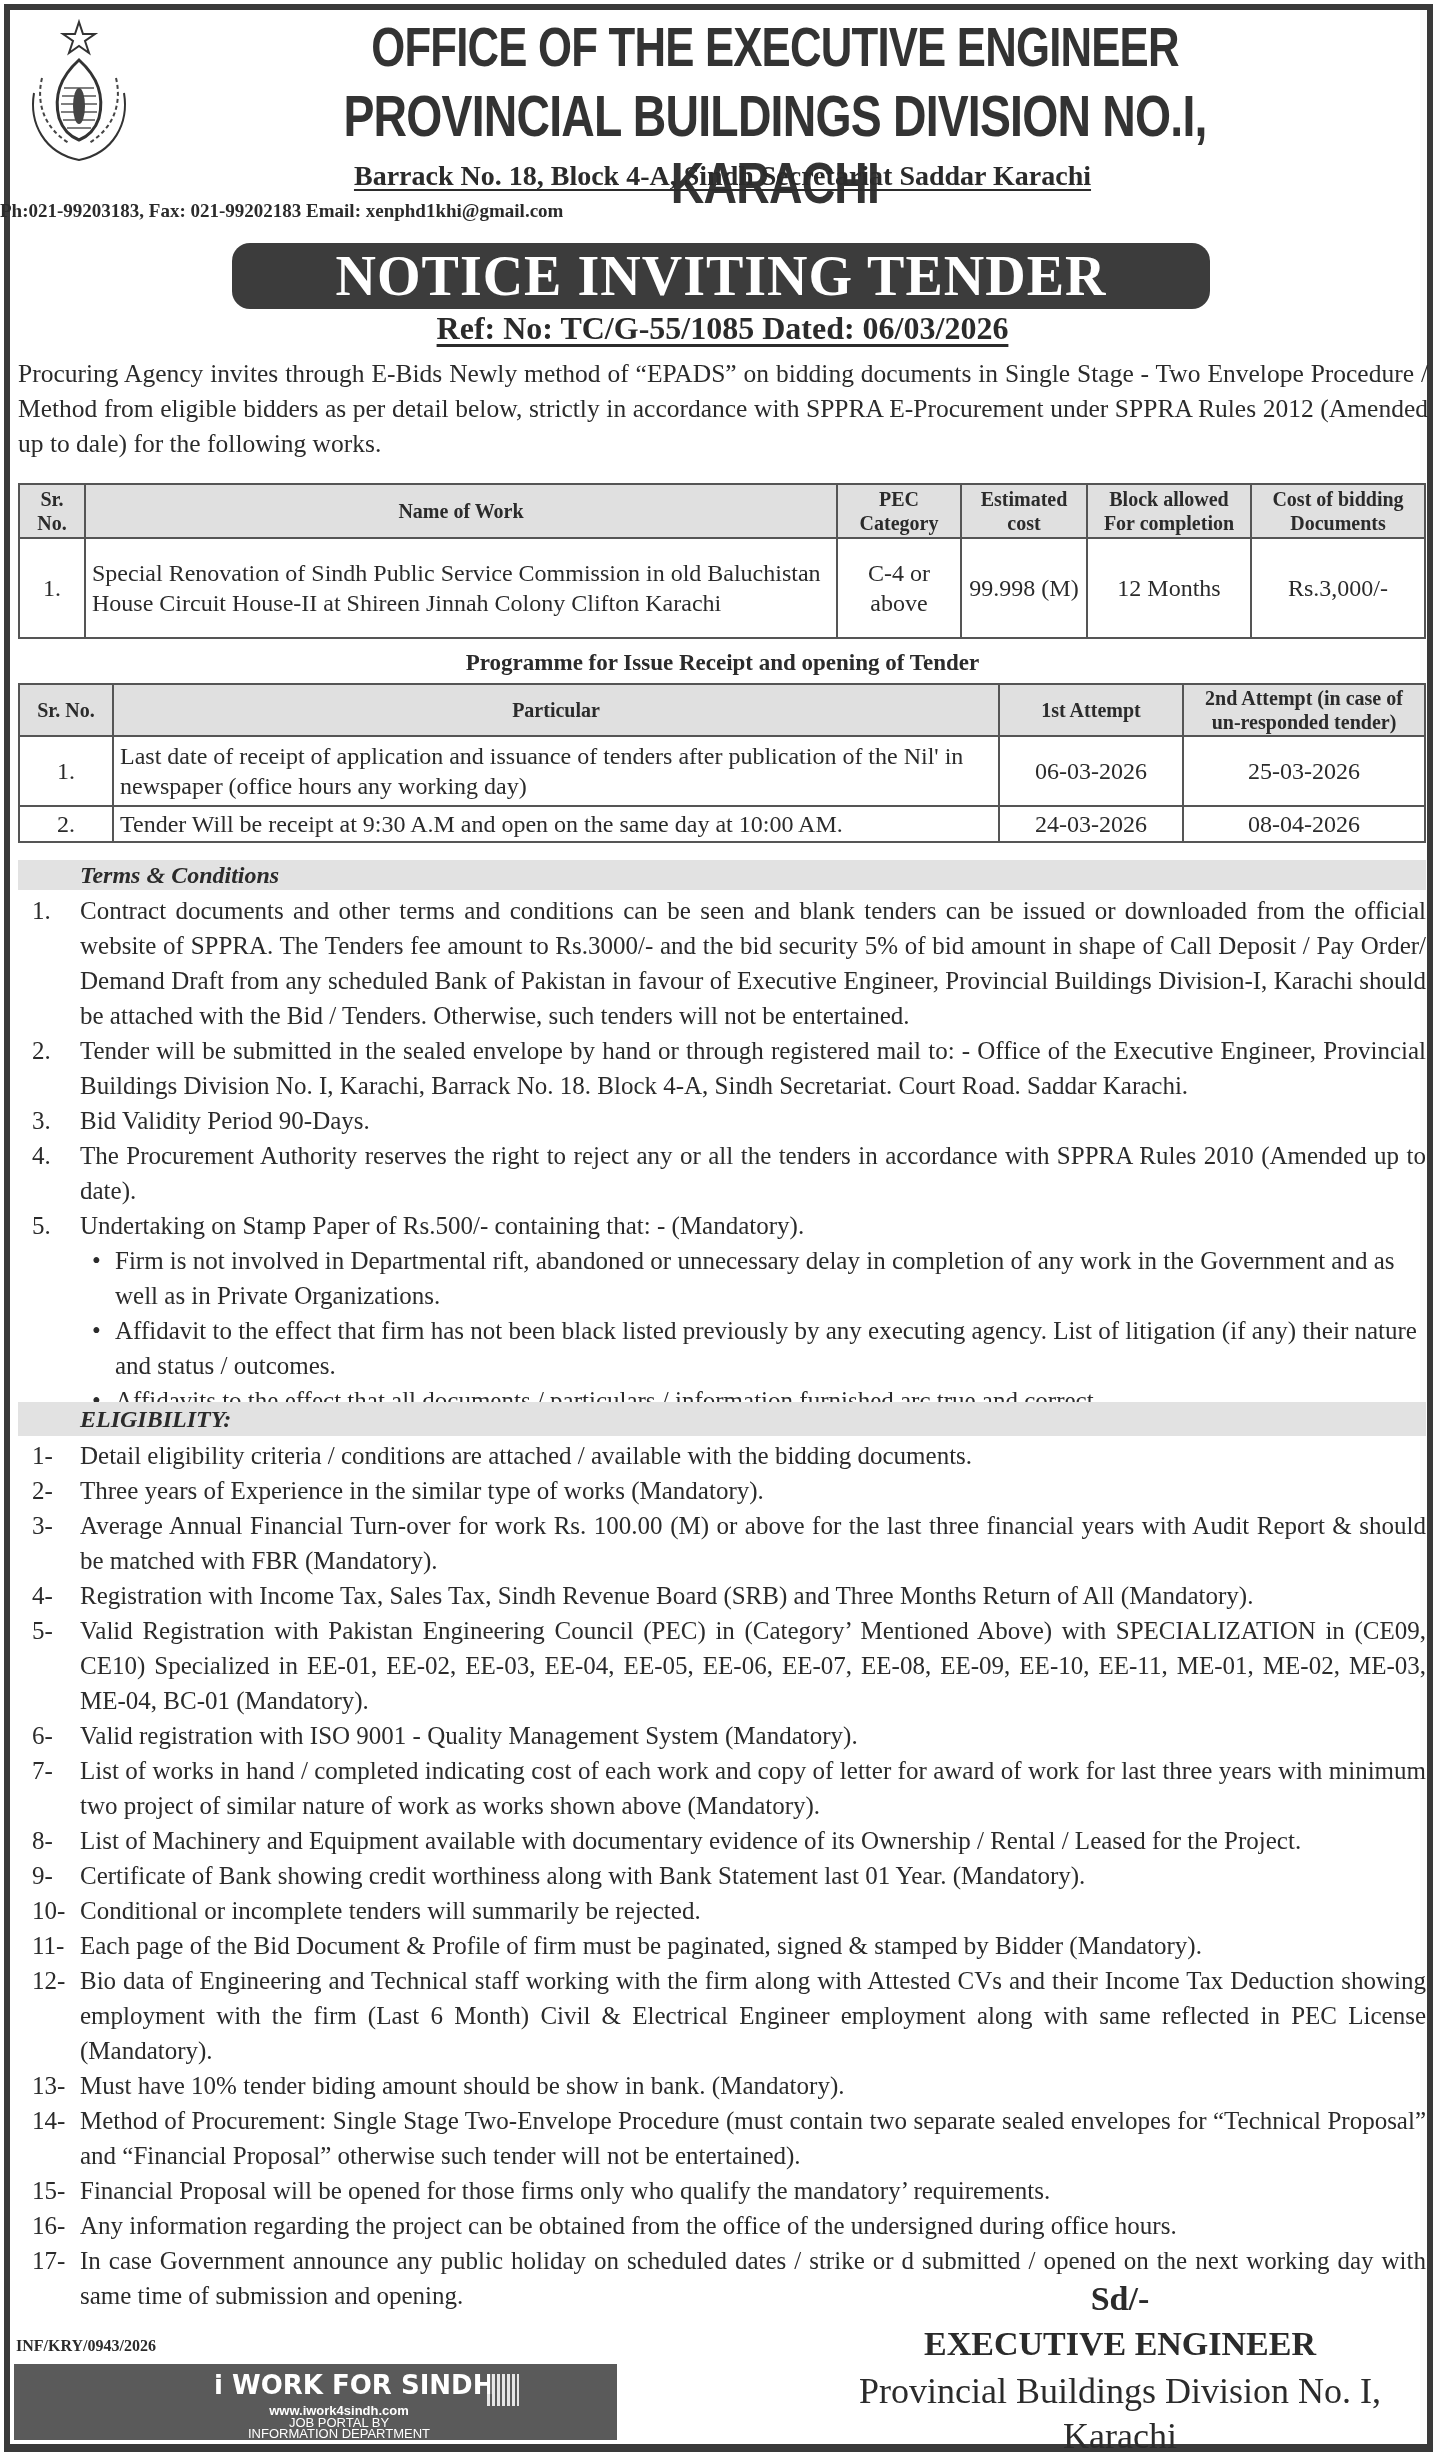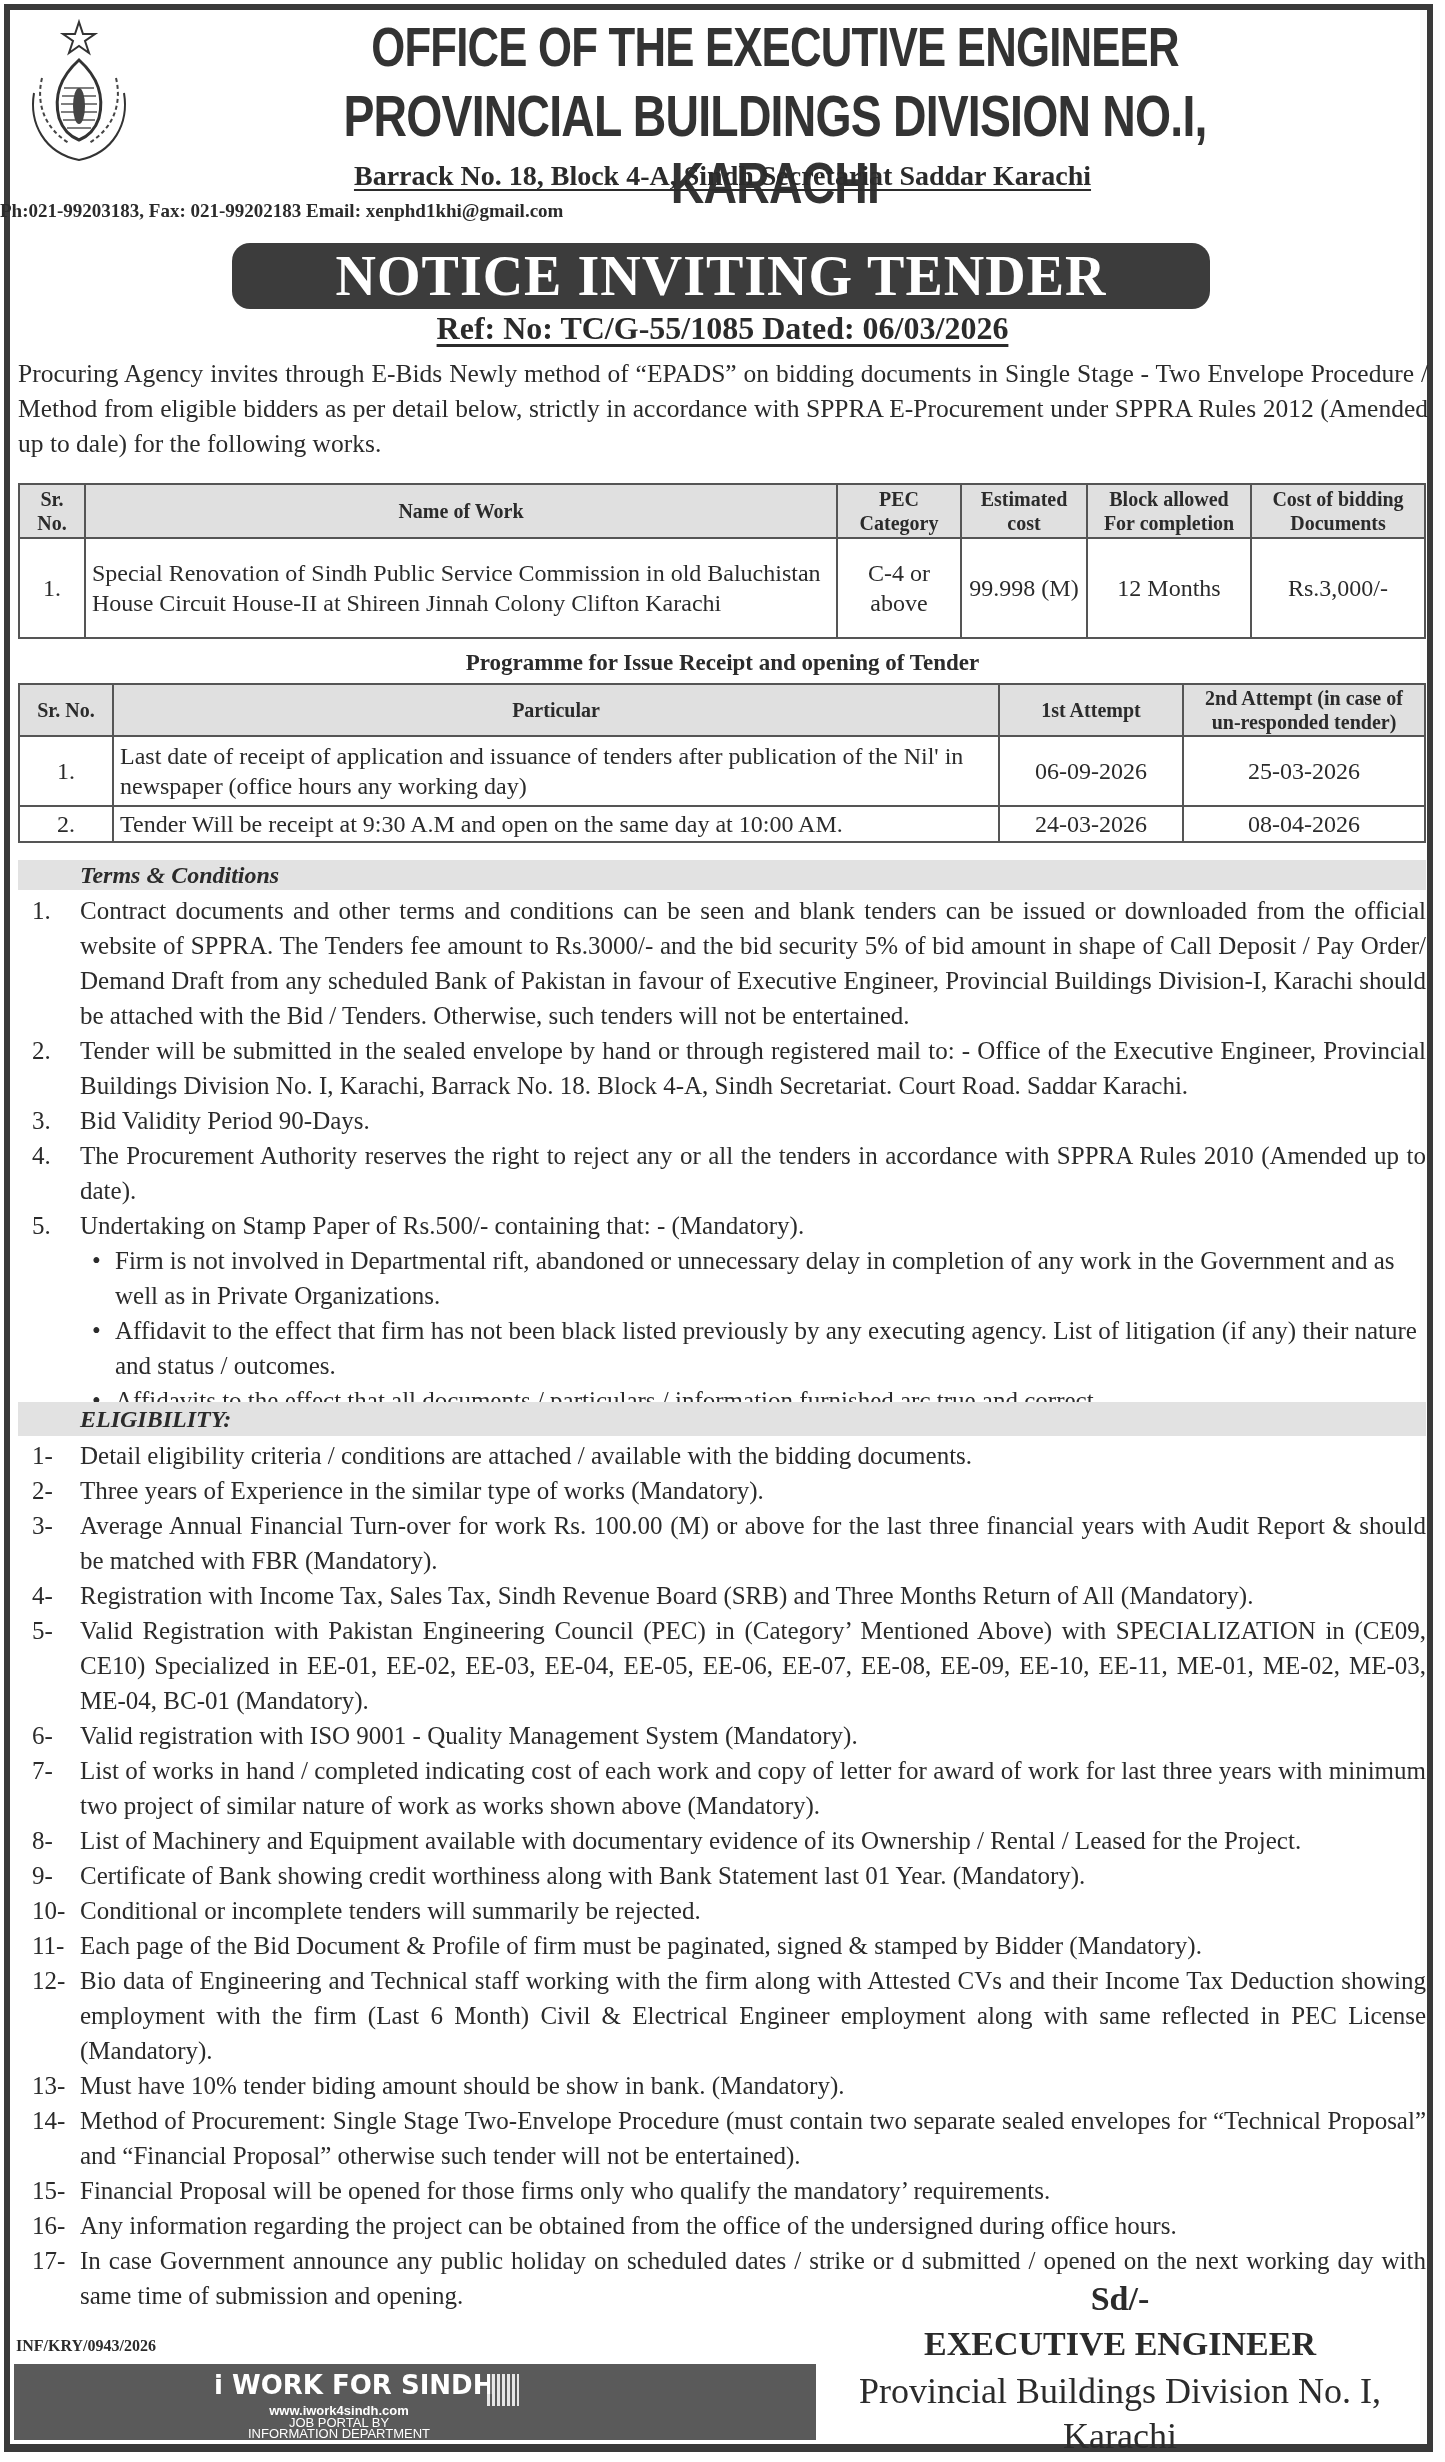--- a/index.html
+++ b/index.html
@@ -34,21 +34,21 @@
   .t2 td { text-align: center; }
   .t2 td.part { text-align: left; }
   .secbar { left: 18px; width: 1408px; background: #e2e2e2; font-weight: bold; font-size: 24px; padding-left: 62px; box-sizing: border-box; font-style: italic; }
   .list { left: 18px; width: 1408px; font-size: 25px; line-height: 35px; }
   .item { display: flex; text-align: justify; }
   .num { width: 62px; flex: none; padding-left: 14px; box-sizing: border-box; }
   .txt { flex: 1; }
   .bullet { display: flex; padding-left: 62px; }
   .bdot { width: 35px; flex: none; padding-left: 12px; box-sizing: border-box; }
   .inf { left: 16px; top: 2337px; font-size: 16px; font-weight: bold; }
-  .iwork { left: 14px; top: 2364px; width: 802px; height: 76px; background: #5a5a5a; color: #fff; }
+  .iwork { left: 14px; top: 2364px; width: 603px; height: 76px; background: #5a5a5a; color: #fff; }
   .iwork .brand { position: absolute; left: 200px; top: 6px; font-family: "DejaVu Sans", sans-serif; font-weight: bold; font-size: 26px; }
   .iwork .sub { position: absolute; left: 200px; width: 250px; text-align: center; font-family: "Liberation Sans", sans-serif; font-size: 13px; line-height: 14px; }
   .qr { position: absolute; left: 473px; top: 10px; width: 32px; height: 32px;
         background: repeating-linear-gradient(90deg, #fff 0 3px, #5a5a5a 3px 5px), #fff; opacity: 0.85; }
   .sig { left: 800px; width: 640px; text-align: center; }
   .sd { top: 2280px; font-size: 34px; font-weight: bold; }
   .ee { top: 2325px; font-size: 34px; font-weight: bold; }
   .pbd { top: 2370px; font-size: 36px; }
   .kar { top: 2415px; font-size: 36px; }
 </style>
@@ -109,21 +109,21 @@
   <tbody>
       <tr>
     <th style="width:80px">Sr. No.</th>
     <th>Particular</th>
     <th style="width:170px">1st Attempt</th>
     <th style="width:228px">2nd Attempt (in case of un-responded tender)</th>
   </tr>
   <tr style="height:70px">
     <td>1.</td>
     <td class="part">Last date of receipt of application and issuance of tenders after publication of the Nil' in newspaper (office hours any working day)</td>
-    <td>06-09-2026</td>
+    <td>06-03-2026</td>
     <td>25-03-2026</td>
   </tr>
   <tr style="height:36px">
     <td>2.</td>
     <td class="part">Tender Will be receipt at 9:30 A.M and open on the same day at 10:00 AM.</td>
     <td>24-03-2026</td>
     <td>08-04-2026</td>
   </tr>
 </tbody>
   </table>

